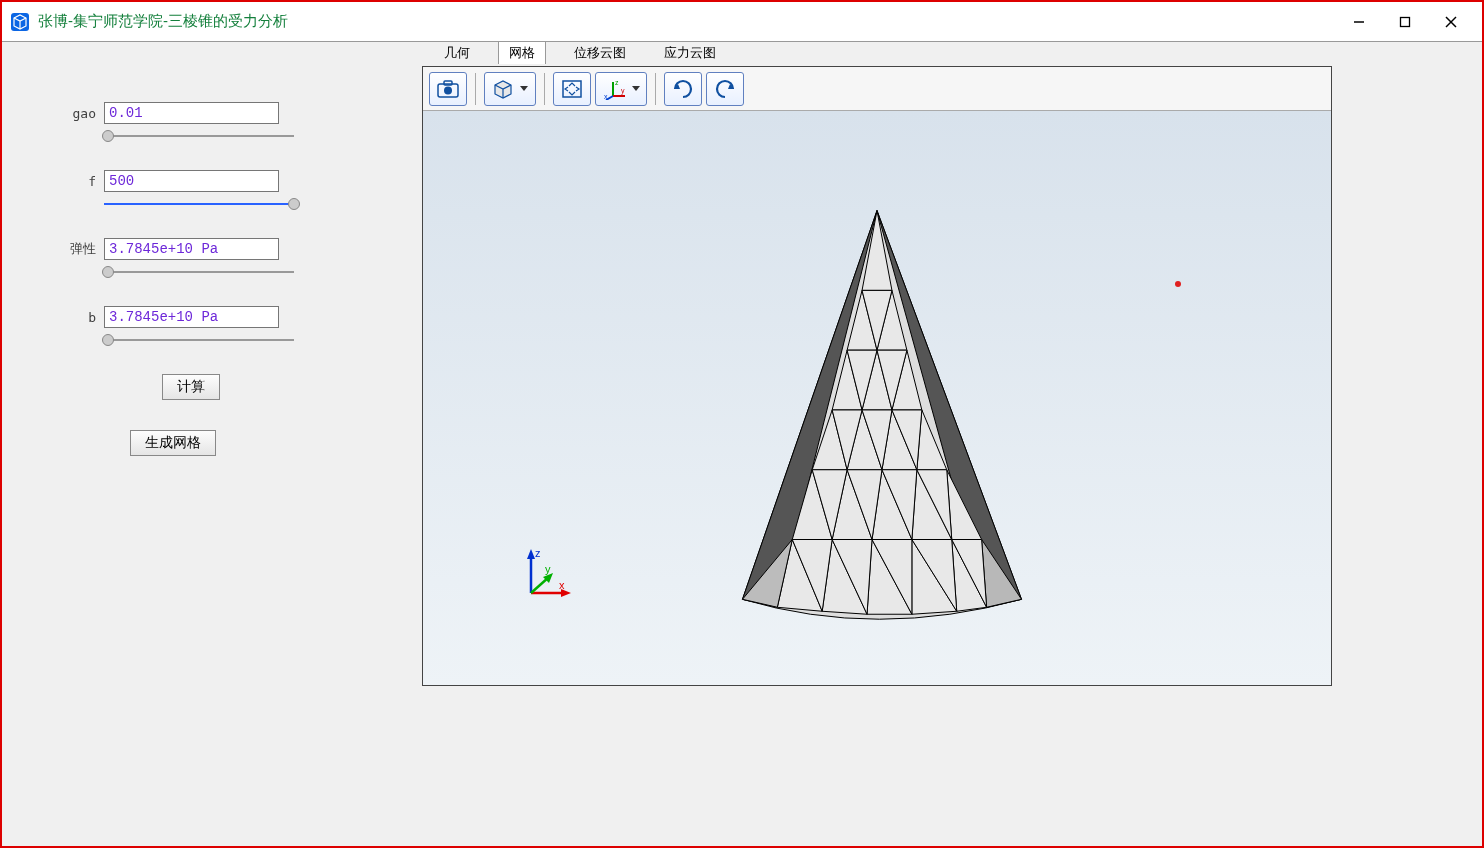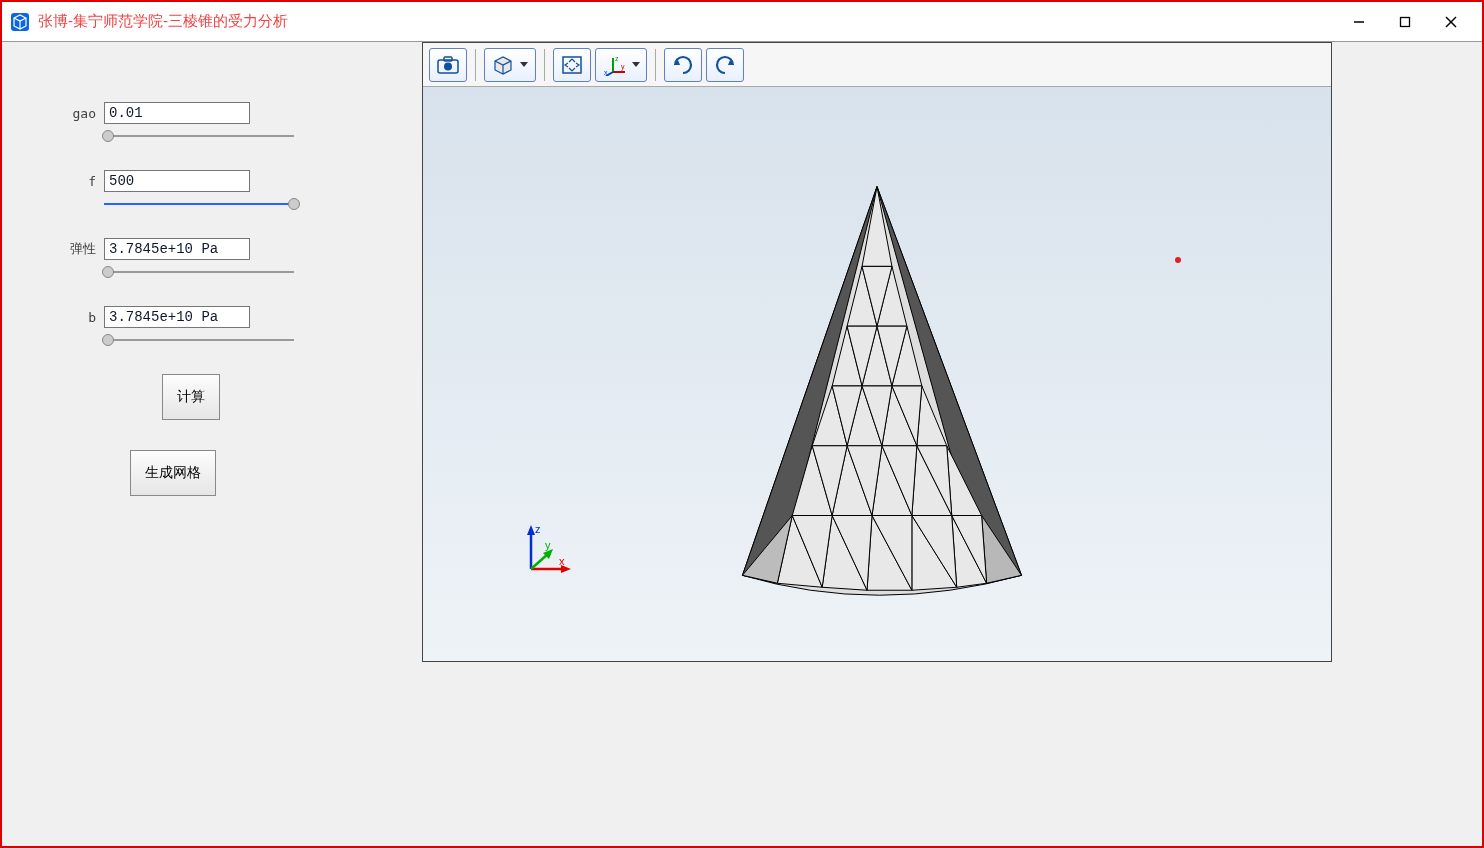--- a/index.html
+++ b/index.html
@@ -21,21 +21,21 @@
       align-items: center;
       padding: 0 8px;
     }
     .titlebar .app-icon {
       width: 20px; height: 20px;
       margin-right: 8px;
     }
     .titlebar .title {
       flex: 1;
       font-size: 15px;
-      color: #ef4444;
+      color: #15803d;
     }
     .titlebar .win-controls {
       display: flex;
       gap: 0;
     }
     .titlebar .win-btn {
       width: 46px;
       height: 32px;
       display: flex;
       align-items: center;
@@ -58,28 +58,28 @@
     }
     .param-label {
       width: 72px;
       text-align: right;
       padding-right: 8px;
       font-size: 13px;
       font-family: "SimSun", monospace;
       color: #404040;
     }
     .param-input {
-      width: 146px;
+      width: 175px;
       height: 22px;
       border: 1px solid #767676;
       background: #fff;
       padding: 1px 4px;
       font-family: "Courier New", monospace;
       font-size: 14px;
-      color: #0f172a;
+      color: #6d28d9;
     }
     .param-slider {
       margin-left: 72px;
       width: 190px;
       height: 12px;
       margin-bottom: 28px;
       position: relative;
     }
     .slider-track {
       position: absolute;
@@ -95,21 +95,21 @@
       width: 12px; height: 12px;
       background: #ccc;
       border: 1px solid #888;
       border-radius: 50%;
       transform: translateX(-50%);
     }
     .btn {
       display: inline-block;
       border: 1px solid #888;
       background: linear-gradient(#fdfdfd,#e5e5e5);
-      padding: 13px 14px;
+      padding: 3px 14px;
       font-size: 14px;
       font-family: "SimSun", sans-serif;
       cursor: default;
       margin-left: 130px;
       margin-bottom: 30px;
     }
     .main {
       flex: 1;
       position: relative;
     }
@@ -250,20 +250,26 @@
       <div class="slider-track"></div>
       <div class="slider-thumb" style="left:2%"></div>
     </div>
 
     <div class="btn">计算</div>
     <br>
     <div class="btn" style="margin-left:98px">生成网格</div>
   </div>
 
   <div class="main">
+    <div class="tabs">
+      <div class="tab">几何</div>
+      <div class="tab active">网格</div>
+      <div class="tab">位移云图</div>
+      <div class="tab">应力云图</div>
+    </div>
 
     <div class="viewport-frame">
       <div class="toolbar">
         <div class="tool-btn">
           <svg width="24" height="20">
             <rect x="2" y="5" width="20" height="13" rx="2" fill="none" stroke="#1050a0" stroke-width="1.5"></rect>
             <rect x="8" y="2" width="8" height="4" rx="1" fill="none" stroke="#1050a0" stroke-width="1.5"></rect>
             <circle cx="12" cy="11.5" r="4" fill="#1050a0"></circle>
           </svg>
         </div>

